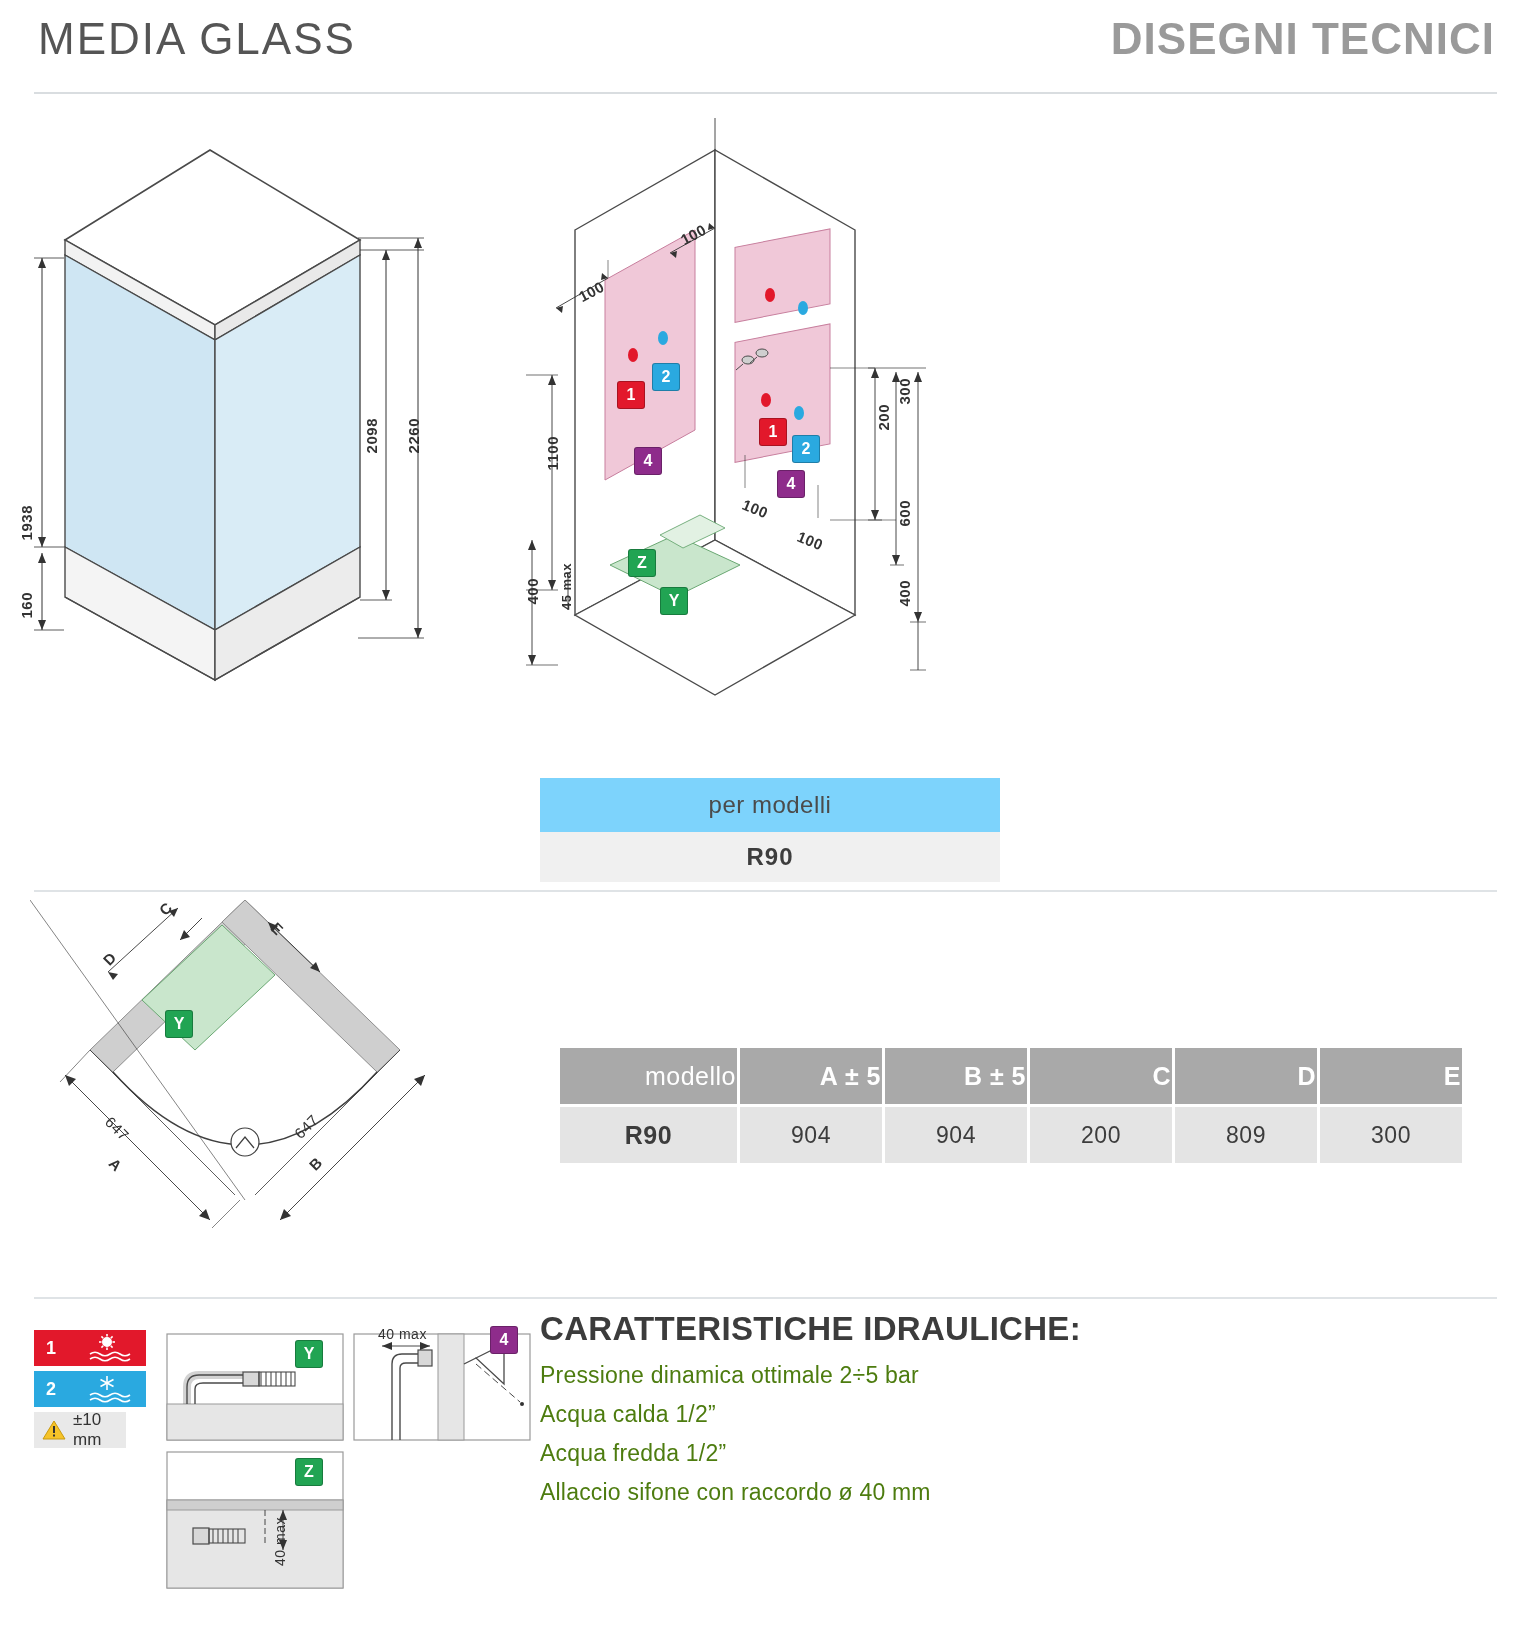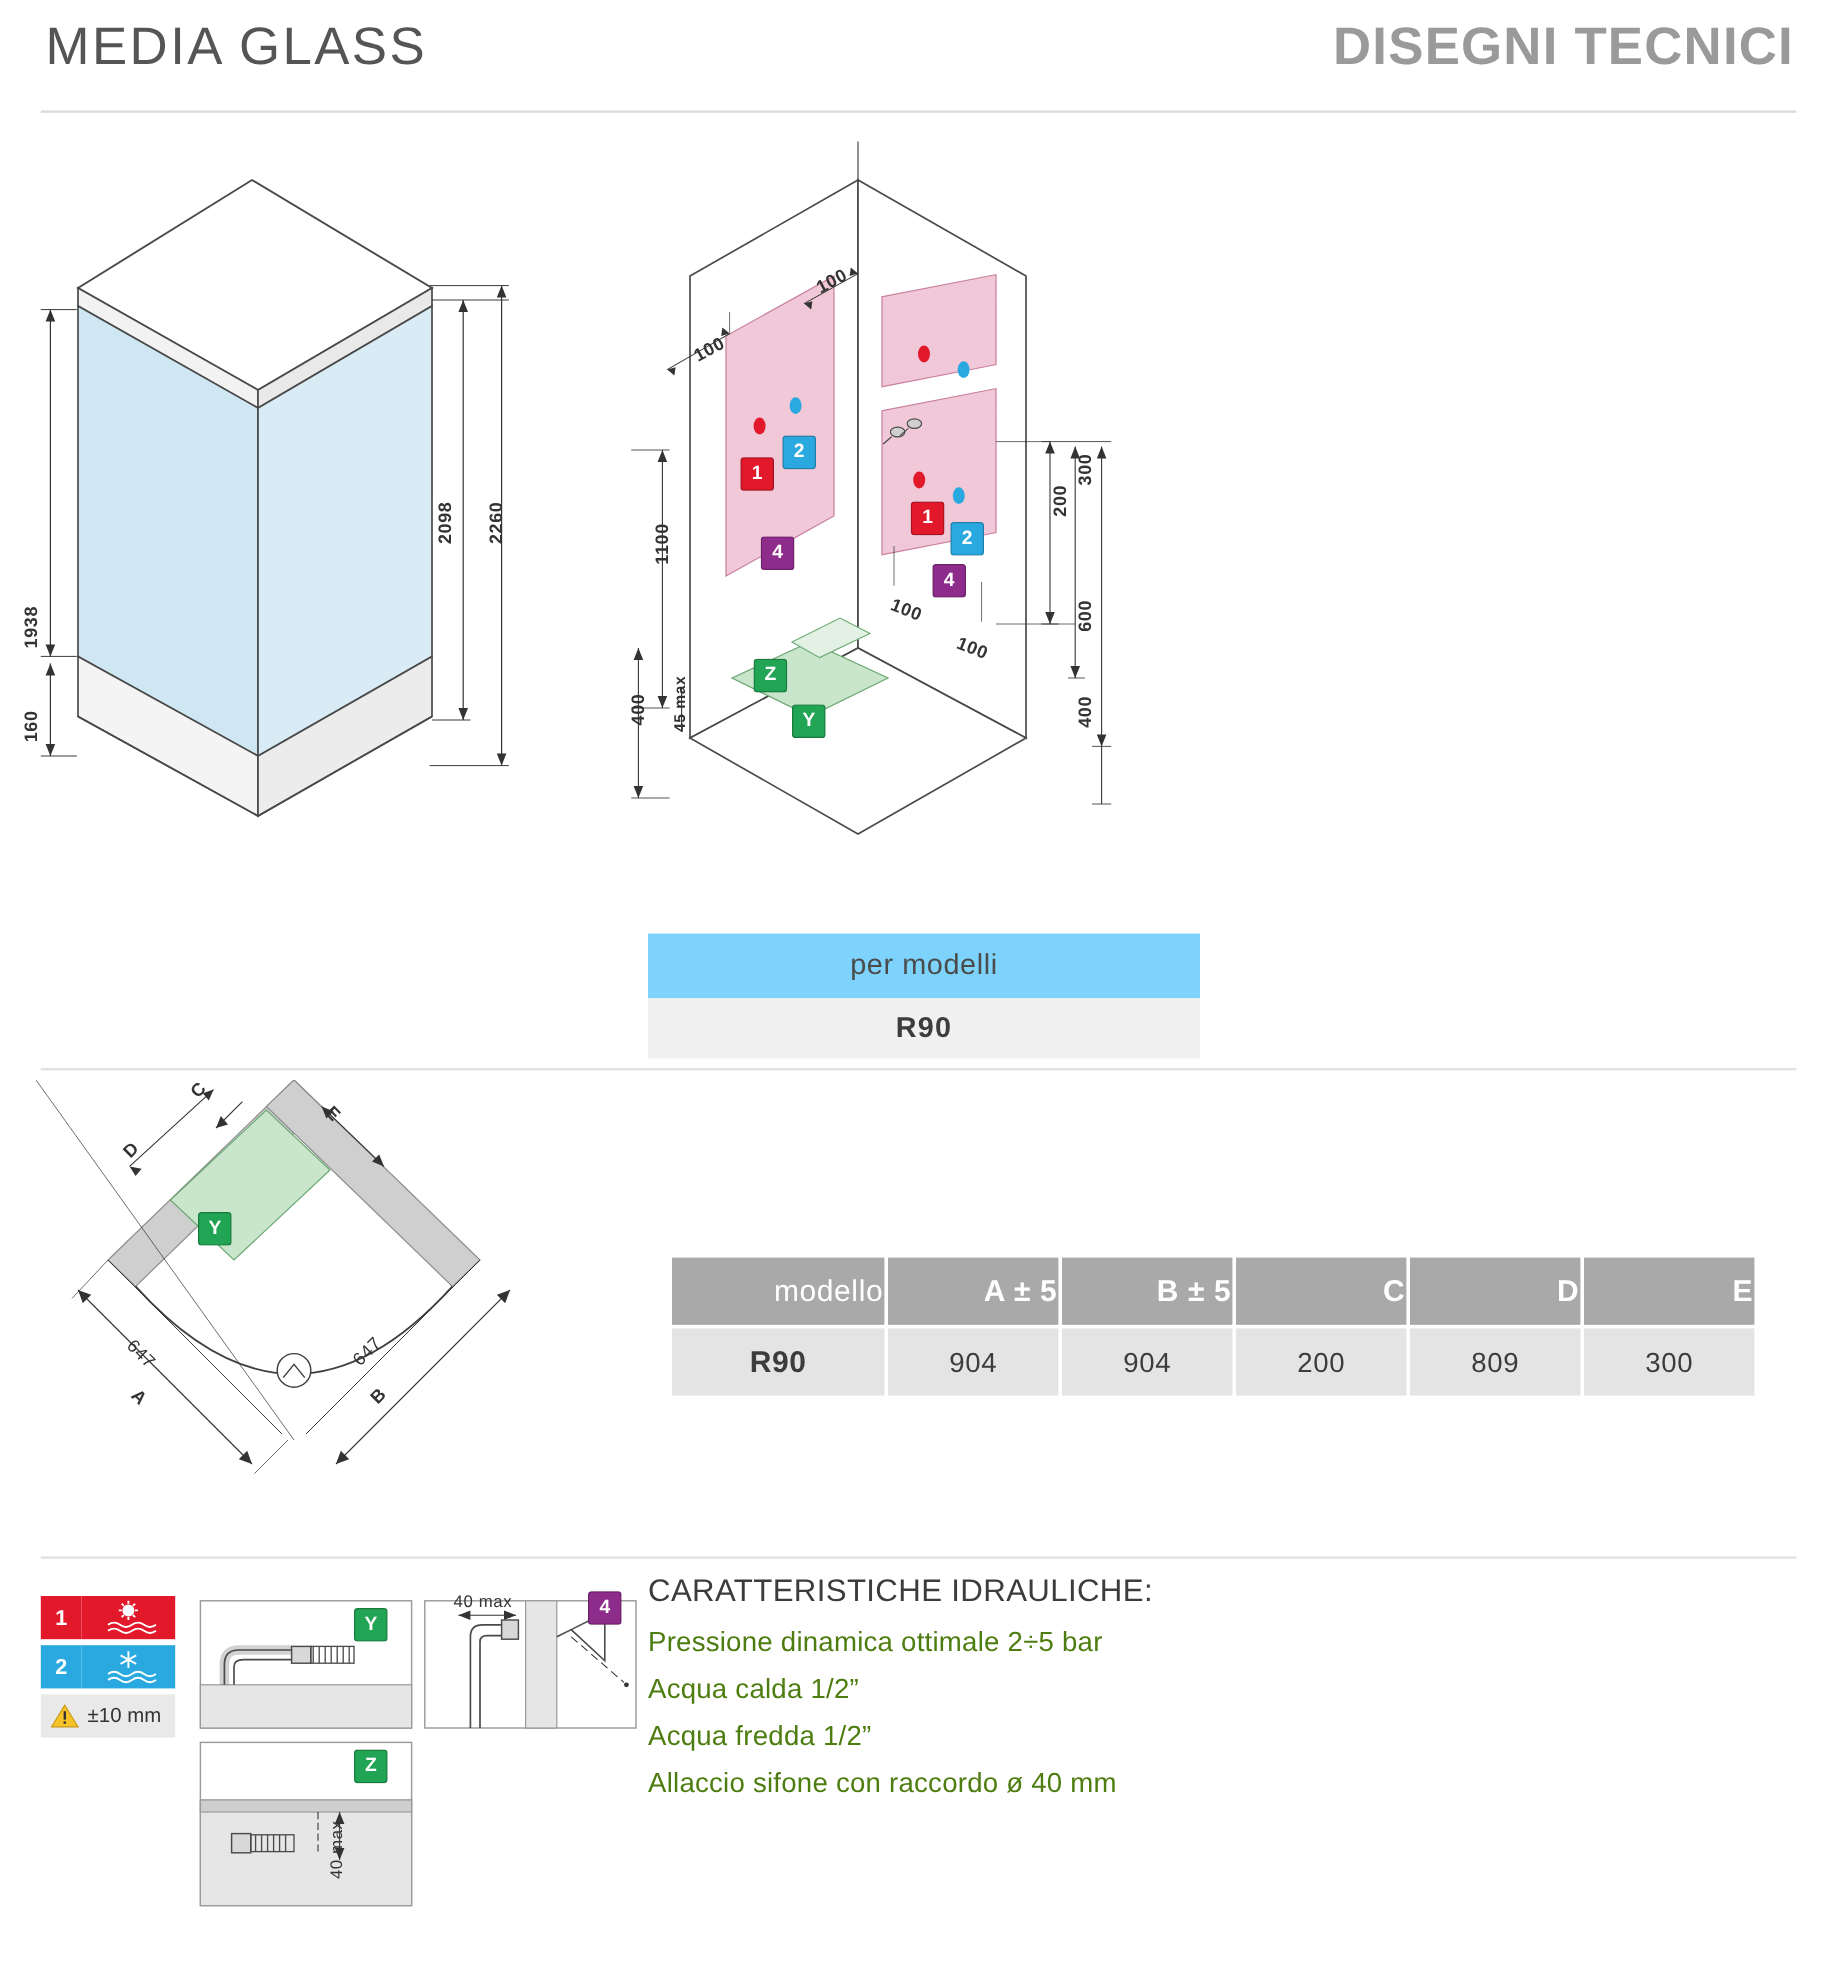--- a/index.html
+++ b/index.html
@@ -79,29 +79,29 @@
     width:34px;height:36px;display:flex;align-items:center;justify-content:center;
     color:#fff;font-weight:700;font-size:18px;
   }
   .lg-ico{
     width:78px;height:36px;display:flex;align-items:center;justify-content:center;
     font-size:20px;
   }
   .lg-ico.red{background:#e2182b;}
   .lg-ico.blue{background:#2aa9e0;}
   .lg-tol{
-    width:112px;height:36px;background:#e9e9e9;display:flex;align-items:center;
+    width:92px;height:36px;background:#e9e9e9;display:flex;align-items:center;
     gap:7px;padding-left:8px;box-sizing:border-box;font-size:17px;color:#333;
   }
 
   .spec{
     position:absolute;left:540px;top:1310px;
   }
   .spec h3{
-    margin:0 0 14px 0;font-size:26px;font-weight:400;color:#3c3c3c;letter-spacing:.3px;text-align:center;
+    margin:0 0 14px 0;font-size:33px;font-weight:700;color:#3c3c3c;letter-spacing:.3px;text-align:center;
   }
   .spec p{margin:0 0 12px 0;font-size:23px;color:#4d7c0f;letter-spacing:.2px;}
 </style>
 </head>
 <body>
 
 <div class="page">
 
   <div class="hdr-left">MEDIA GLASS</div>
   <div class="hdr-right">DISEGNI TECNICI</div>

